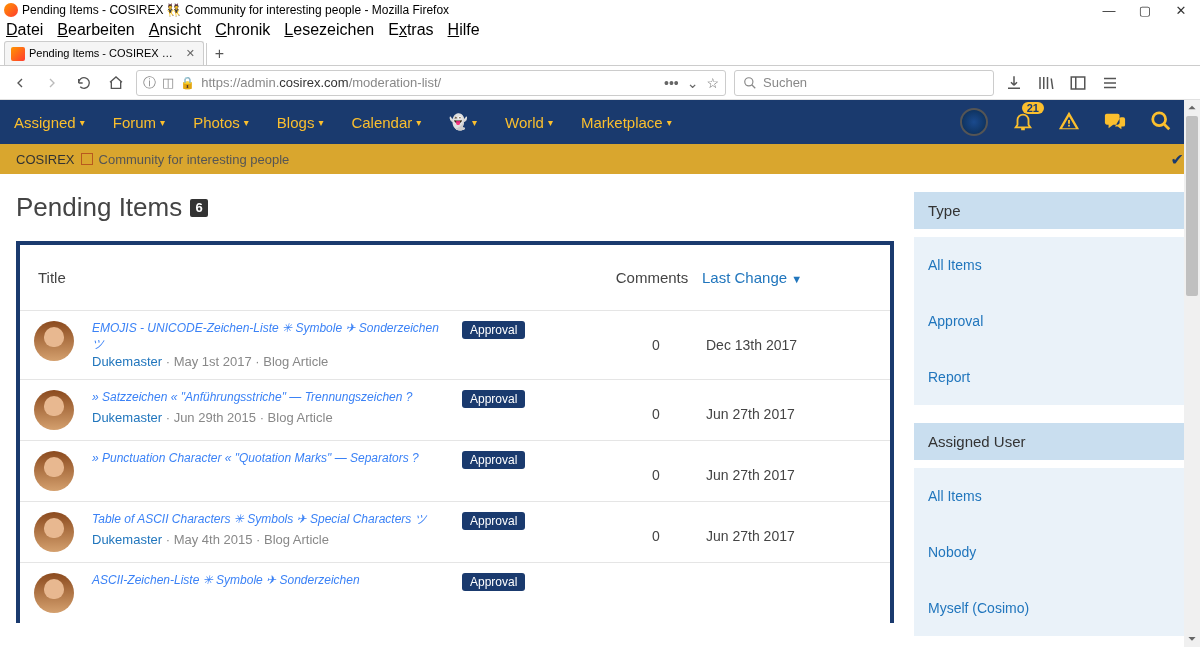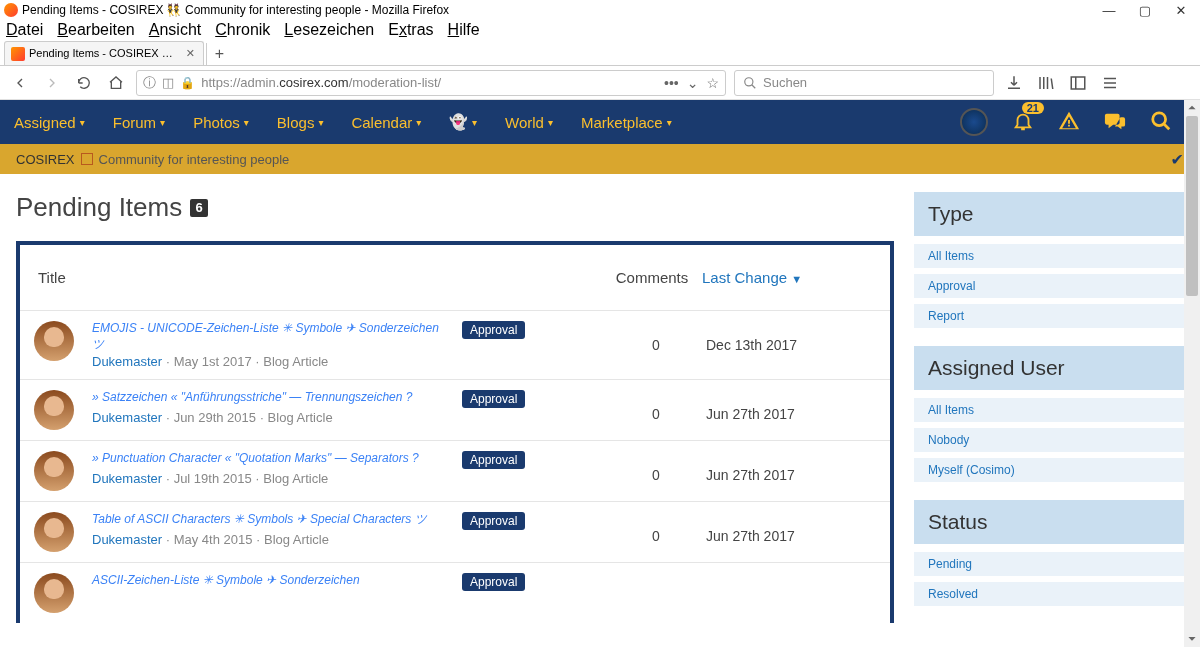--- a/index.html
+++ b/index.html
@@ -76,22 +76,22 @@
 .row-avatar::before { content: ''; position: absolute; top: 6px; left: 10px; width: 20px; height: 20px; background: #e8b890; border-radius: 50% 50% 45% 45%; }
 .row-body { flex: 1; min-width: 0; }
 .row-title-line { display: flex; gap: 10px; align-items: flex-start; }
 .row-title { color: #3b82f6; font-size: 12px; line-height: 1.3; flex: 0 1 360px; font-style: italic; }
 .approval-tag { background: #1a3a6e; color: #fff; font-size: 12px; padding: 1px 8px; border-radius: 3px; height: 18px; display: inline-flex; align-items: center; flex-shrink: 0; }
 .row-meta { font-size: 13px; color: #888; margin-top: 2px; }
 .row-meta a { color: #2176bd; text-decoration: none; }
 .row-comments { width: 100px; text-align: center; color: #444; padding-top: 16px; font-size: 14px; }
 .row-change { width: 170px; color: #444; padding-top: 16px; font-size: 14px; }
 
-.side-section-title { background: #c9deef; padding: 10px 14px; font-size: 21px; color: #333; margin-bottom: 8px; }
-.side-link { display: block; padding: 5px 14px; color: #2176bd; font-size: 12px; background: #eaf2f9; margin-bottom: 6px; }
+.side-section-title { background: #c9deef; padding: 10px 14px; font-size: 15px; color: #333; margin-bottom: 8px; }
+.side-link { display: block; padding: 20px 14px; color: #2176bd; font-size: 14px; background: #eaf2f9; margin-bottom: 0; }
 .side-section { margin-bottom: 18px; }
 
 .scrollbar-v { position: absolute; right: 0; top: 0; bottom: 0; width: 16px; background: #f0f0f0; display: flex; flex-direction: column; }
 .scroll-arrow { height: 16px; display: flex; align-items: center; justify-content: center; color: #666; font-size: 10px; }
 .scroll-track { flex: 1; position: relative; }
 .scroll-thumb { position: absolute; top: 0; left: 2px; right: 2px; height: 35%; background: #c0c0c0; border-radius: 2px; }
 </style>
 </head>
 <body>
 
@@ -300,21 +300,20 @@
                   <div class="row-comments">0</div>
                   <div class="row-change">Jun 27th 2017</div>
                 </div>
                 <div class="list-row">
                   <div class="row-avatar"></div>
                   <div class="row-body">
                     <div class="row-title-line">
                       <div class="row-title">» Punctuation Character « "Quotation Marks" — Separators ?</div>
                       <div class="approval-tag">Approval</div>
                     </div>
-                    <div class="row-meta"><a>Dukemaster</a> · Jul 19th 2015 · Blog Article</div>
                   </div>
                   <div class="row-comments">0</div>
                   <div class="row-change">Jun 27th 2017</div>
                 </div>
                 <div class="list-row">
                   <div class="row-avatar"></div>
                   <div class="row-body">
                     <div class="row-title-line">
                       <div class="row-title">Table of ASCII Characters ✳ Symbols ✈ Special Characters ツ</div>
                       <div class="approval-tag">Approval</div>

